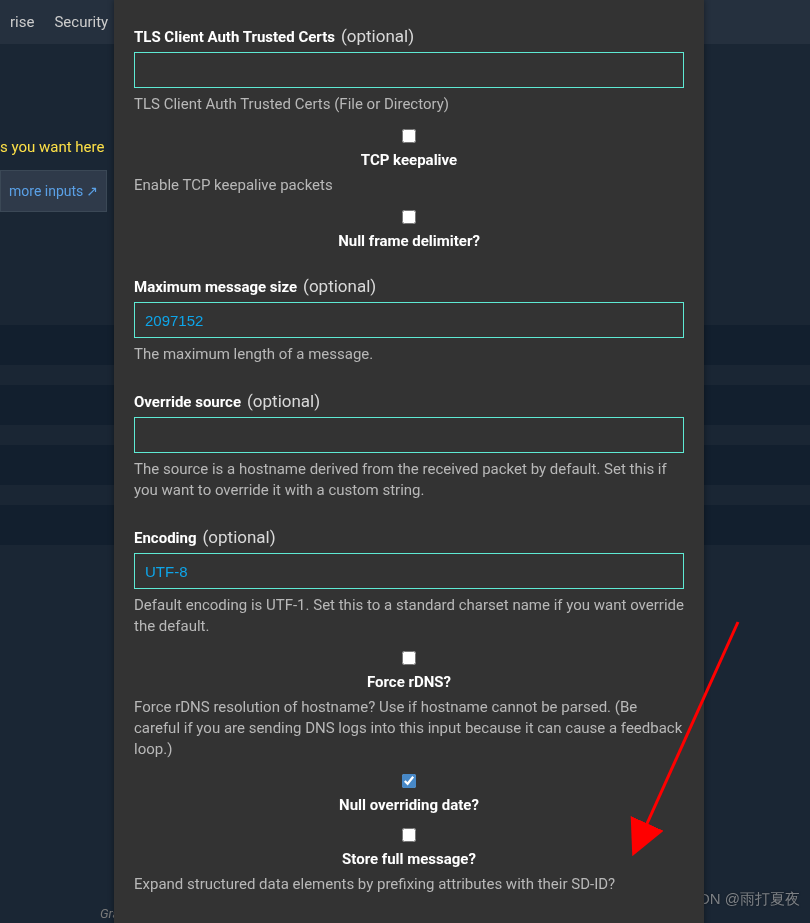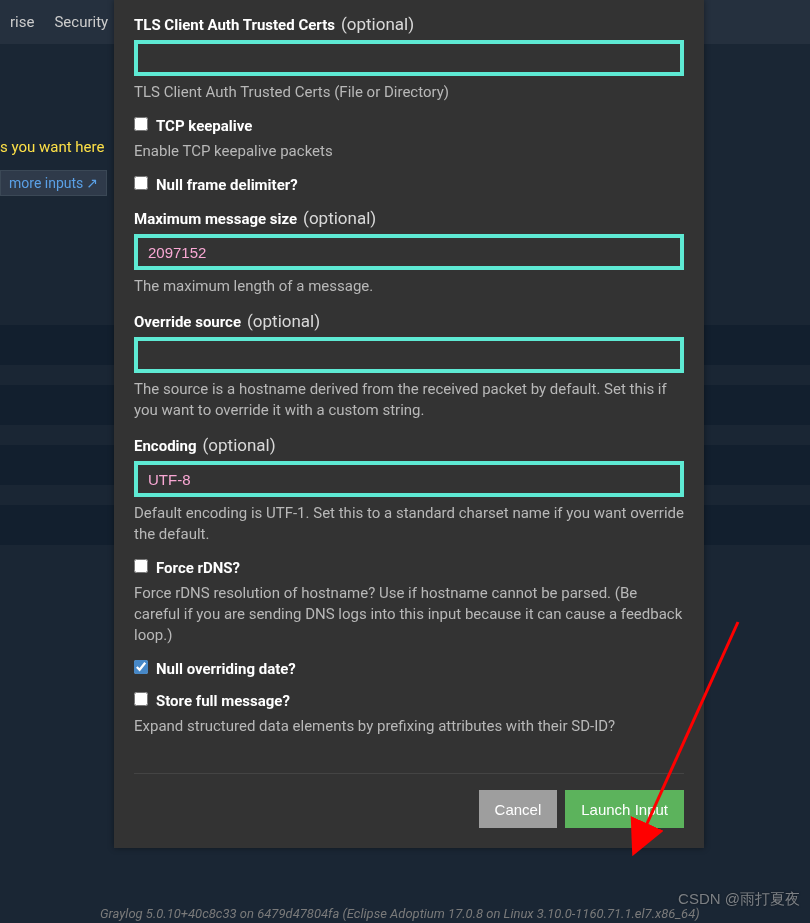--- a/index.html
+++ b/index.html
@@ -18,21 +18,21 @@
     position: absolute; top: 0; left: 0; right: 0; height: 44px;
     background: #25303e;
     display: flex; align-items: center; gap: 20px; padding: 0 10px;
     color: #ccc; font-size: 15px;
   }
   .bg-header span { cursor: pointer; }
   .bg-row1 { position:absolute; top:106px; left:0; color:#fde047; font-size:15px;margin-top:32px; }
   .bg-badge {
     position:absolute; top:170px; left:0;
     background:#2f3a4a; color:#5aa0e6;
-    padding:4px 8px; font-size:14px;
+    padding:12px 8px; font-size:14px;
     border:1px solid #3b4856;
   }
   .ext-icon { display:inline-block; margin-left:3px; }
   .bg-stripe { position:absolute; left:0; right:0; height:40px; background:#121f2e; }
   .bg-footer {
     position:absolute; bottom:2px; left:100px;
     color:#7a7a7a; font-size:13px; font-style:italic;
   }
   .watermark {
     position:absolute; bottom:14px; right:10px;
@@ -41,35 +41,35 @@
     text-shadow: 0 0 2px rgba(0,0,0,0.5);
   }
 
   
   .modal {
     position:absolute; top:0; left:114px; width:590px;
     background:#333333;
     padding: 0 20px 20px 20px;
     box-shadow: 0 0 6px rgba(0,0,0,0.4);
   }
-  .form-group { margin-top:14px; }
+  .form-group { margin-top:26px; }
   .label-row { display:flex; align-items:baseline; gap:6px; margin-bottom:6px; }
   .label-row .lbl { color:#fff; font-weight:700; font-size:15px; }
   .label-row .opt { color:#d9d9d9; font-weight:400; font-size:17px; }
   .text-input {
     width:100%; height:36px;
     background:#333333;
-    border:4px solid #5eead4;
-    color:#f9a8d4; font-size:15px;
+    border:1px solid #5eead4;
+    color:#0ea5e9; font-size:15px;
     padding:0 10px;
     outline:none;
   }
   .help { color:#b8b8b8; font-size:15px; margin-top:6px; line-height:1.4; }
 
-  .check-row { display:flex; align-items:flex-start; gap:8px; margin-top:14px; }
+  .check-row { display:flex; align-items:center; gap:8px; margin-top:14px;flex-direction:column; }
   .check-row input[type=checkbox]{
     width:14px; height:14px; accent-color:#4788c7; cursor:pointer;
   }
   .check-row .clabel { color:#fff; font-weight:700; font-size:15px; }
   .check-help { color:#b8b8b8; font-size:15px; margin-top:6px; line-height:1.4; }
 
   .modal-footer {
     margin-top:36px;
     display:flex; justify-content:flex-end; gap:8px;
     border-top:1px solid #444; padding-top:16px;

